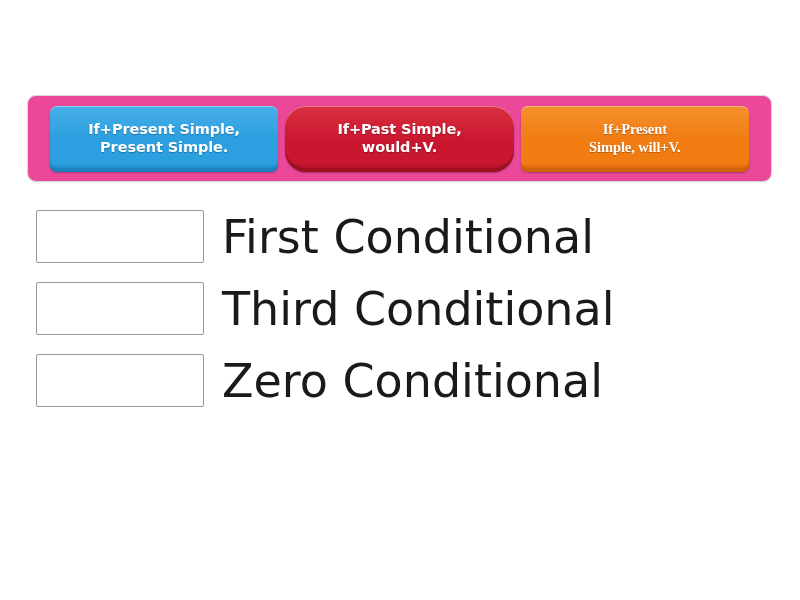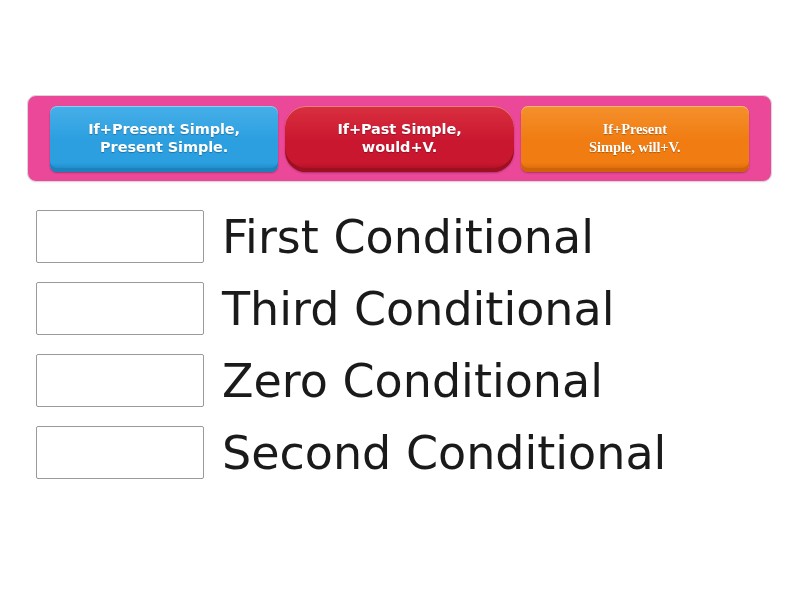--- a/index.html
+++ b/index.html
@@ -126,18 +126,14 @@
   <div class="answer-row">
     <div class="drop-zone"></div>
     <div class="answer-label">Third Conditional</div>
   </div>
 
   <div class="answer-row">
     <div class="drop-zone"></div>
     <div class="answer-label">Zero Conditional</div>
   </div>
 
-  <div class="answer-row">
-    <div class="drop-zone"></div>
-    <div class="answer-label">Second Conditional</div>
-  </div>
 
 </div>
 
 </body></html>

